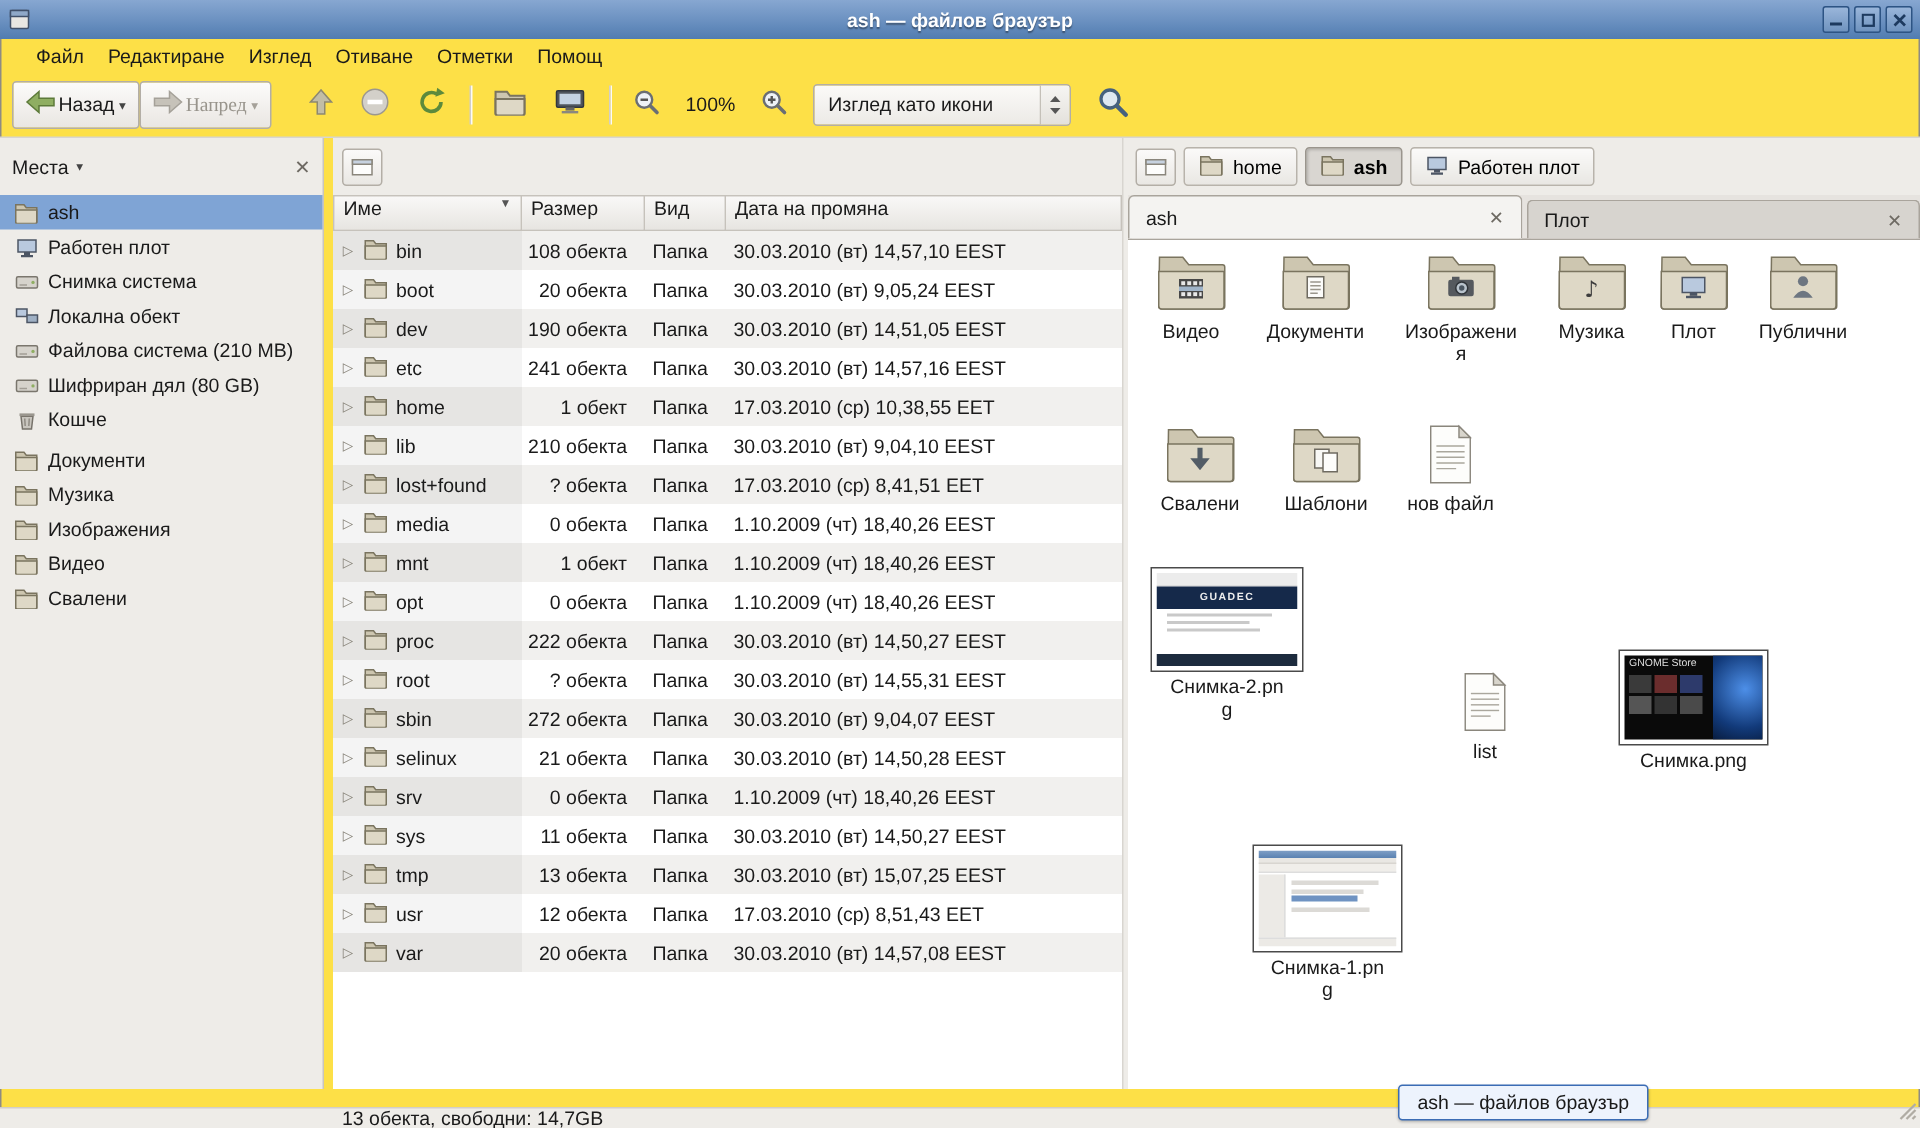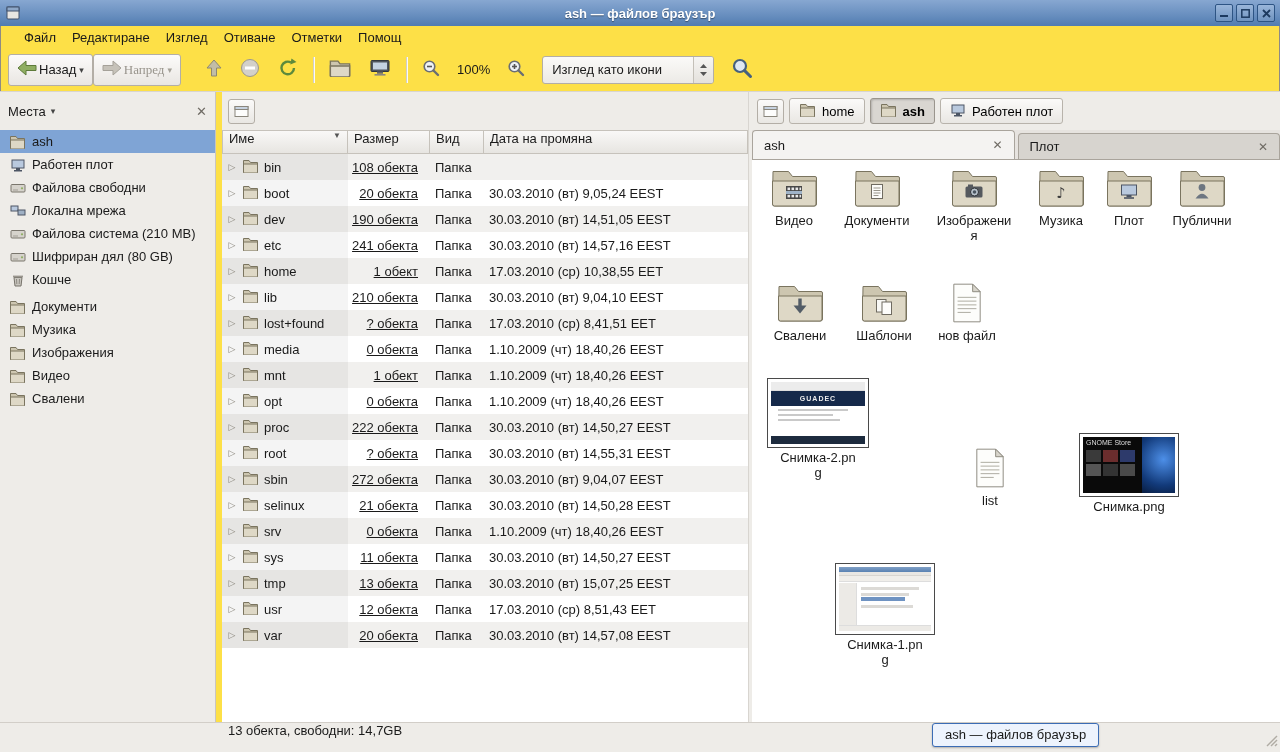--- a/index.html
+++ b/index.html
@@ -58,21 +58,21 @@
   .tree-head{height:24px;display:flex;}
   .head-cell{border:1px solid #c6c2bb;border-left:none;background:linear-gradient(#f9f8f7,#e7e5e1);
     padding:0 6px;display:flex;justify-content:space-between;overflow:hidden;white-space:nowrap;}
   .head-cell:first-child{border-left:1px solid #c6c2bb;}
   .sort{font-size:8px;color:#555;margin-left:4px;}
   .tree-body{position:absolute;top:62px;left:0;right:0;bottom:0;background:#fff;overflow:hidden;}
   .row{height:26px;display:flex;align-items:stretch;white-space:nowrap;}
   .row.alt{background:#f1f0ee;}
   .c-name{width:126px;display:flex;align-items:center;gap:5px;padding-left:5px;background:rgba(0,0,0,0.045);}
   .expander{color:#8a867c;font-size:9px;width:10px;text-align:center;}
-  .c-size{width:82px;display:flex;align-items:center;justify-content:flex-end;padding-right:12px;text-decoration:underline;}
+  .c-size{width:82px;display:flex;align-items:center;justify-content:flex-end;padding-right:12px;}
   .c-type{width:54px;display:flex;align-items:center;padding-left:5px;}
   .c-date{flex:1;display:flex;align-items:center;padding-left:5px;}
   
   .right-pane{position:absolute;left:752px;top:92px;right:0;bottom:26px;background:#eeece8;}
   .pathbar{height:38px;display:flex;align-items:center;gap:5px;padding-left:5px;}
   .pbtn{height:26px;display:inline-flex;align-items:center;gap:6px;padding:0 9px;
     border:1px solid #b8b3ab;border-radius:3px;background:linear-gradient(#fbfaf9,#e9e7e3);
     font-family:inherit;font-size:13px;}
   .pbtn.active{background:#d9d6d1;box-shadow:inset 1px 1px 2px rgba(0,0,0,.18);
     font-weight:bold;border-color:#9a958d;}
@@ -103,22 +103,22 @@
     background:radial-gradient(circle at 65% 40%,#4d8fe8,#123a7a 65%,#081c3f);}
   .tf{width:92px;height:64px;background:#fff;position:relative;overflow:hidden;}
   .tf .tb{height:5px;background:linear-gradient(#7f9fc6,#5a82b2);}
   .tf .mb{height:4px;background:#e9e7e3;border-bottom:1px solid #d8d5d0;}
   .tf .tbar{height:6px;background:#f0eeea;border-bottom:1px solid #ddd;}
   .tf .side{position:absolute;left:0;top:16px;bottom:6px;width:18px;background:#eceae6;border-right:1px solid #ddd;}
   .tf .rowln{position:absolute;left:22px;height:3px;width:58px;background:#dcdad6;}
   .tf .selrow{position:absolute;left:22px;top:30px;width:44px;height:4px;background:#6f93c2;}
   .tf .foot{position:absolute;bottom:0;left:0;right:0;height:6px;background:#eceae6;border-top:1px solid #ddd;}
   
-  .statusbar{position:absolute;left:0;right:0;bottom:0;height:30px;background:#eeece8;
-    border-top:1px solid #d2cec8;display:flex;}
+  .statusbar{position:absolute;left:0;right:0;bottom:0;height:14px;background:#eeece8;
+    border-top:1px solid #d2cec8;display:flex;align-items:center;}
   .status-text{margin-left:228px;}
   .grip{position:absolute;right:2px;bottom:2px;}
   .winlist-chip{position:absolute;left:932px;top:723px;height:24px;line-height:22px;
     padding:0 12px;border:1px solid #3b6cb5;border-radius:3px;background:#edf3fd;
     box-shadow:0 1px 2px rgba(0,0,0,.25);z-index:5;}
 </style>
 </head>
 <body>
 
 <div class="window">
@@ -267,30 +267,30 @@
           <span>Работен плот</span>
         </div>
         <div class="side-item">
           <span class="sicon">
             <svg width="16" height="12">
               <rect x="1" y="2.5" width="14" height="7.5" rx="1" fill="#d6d3cc" stroke="#7a766d"></rect>
               <circle cx="12" cy="6.3" r="1.1" fill="#8fae62"></circle>
               <line x1="3" y1="8" x2="8" y2="8" stroke="#a29e96"></line>
             </svg>
           </span>
-          <span>Файлова свободни</span>
+          <span>Снимка система</span>
         </div>
         <div class="side-item">
           <span class="sicon">
             <svg width="16" height="13">
               <rect x="1" y="2" width="7" height="5" fill="#b9c9de" stroke="#4c5564"></rect>
               <rect x="8" y="6" width="7" height="5" fill="#9fb0c4" stroke="#4c5564"></rect>
             </svg>
           </span>
-          <span>Локална мрежа</span>
+          <span>Локална обект</span>
         </div>
         <div class="side-item">
           <span class="sicon">
             <svg width="16" height="12">
               <rect x="1" y="2.5" width="14" height="7.5" rx="1" fill="#d6d3cc" stroke="#7a766d"></rect>
               <circle cx="12" cy="6.3" r="1.1" fill="#8fae62"></circle>
               <line x1="3" y1="8" x2="8" y2="8" stroke="#a29e96"></line>
             </svg>
           </span>
           <span>Файлова система (210 MB)</span>
@@ -395,20 +395,21 @@
           <div class="c-name">
             <span class="expander">▷</span>
             <span><svg width="17" height="14" viewBox="0 0 16 14">
                 <path d="M1 1.5 h5.5 l1.5 2 H15 v9.5 a1 1 0 0 1 -1 1 H2 a1 1 0 0 1 -1 -1 z" fill="#cdc6b0" stroke="#7a745f"></path>
                 <path d="M1 5 h14 v8 a1 1 0 0 1 -1 1 H2 a1 1 0 0 1 -1 -1 z" fill="#ded8c6" stroke="#7a745f"></path>
               </svg></span>
             <span>bin</span>
           </div>
           <div class="c-size">108 обекта</div>
           <div class="c-type">Папка</div>
+          <div class="c-date">30.03.2010 (вт) 14,57,10 EEST</div>
         </div>
         <div class="row">
           <div class="c-name">
             <span class="expander">▷</span>
             <span><svg width="17" height="14" viewBox="0 0 16 14">
                 <path d="M1 1.5 h5.5 l1.5 2 H15 v9.5 a1 1 0 0 1 -1 1 H2 a1 1 0 0 1 -1 -1 z" fill="#cdc6b0" stroke="#7a745f"></path>
                 <path d="M1 5 h14 v8 a1 1 0 0 1 -1 1 H2 a1 1 0 0 1 -1 -1 z" fill="#ded8c6" stroke="#7a745f"></path>
               </svg></span>
             <span>boot</span>
           </div>

